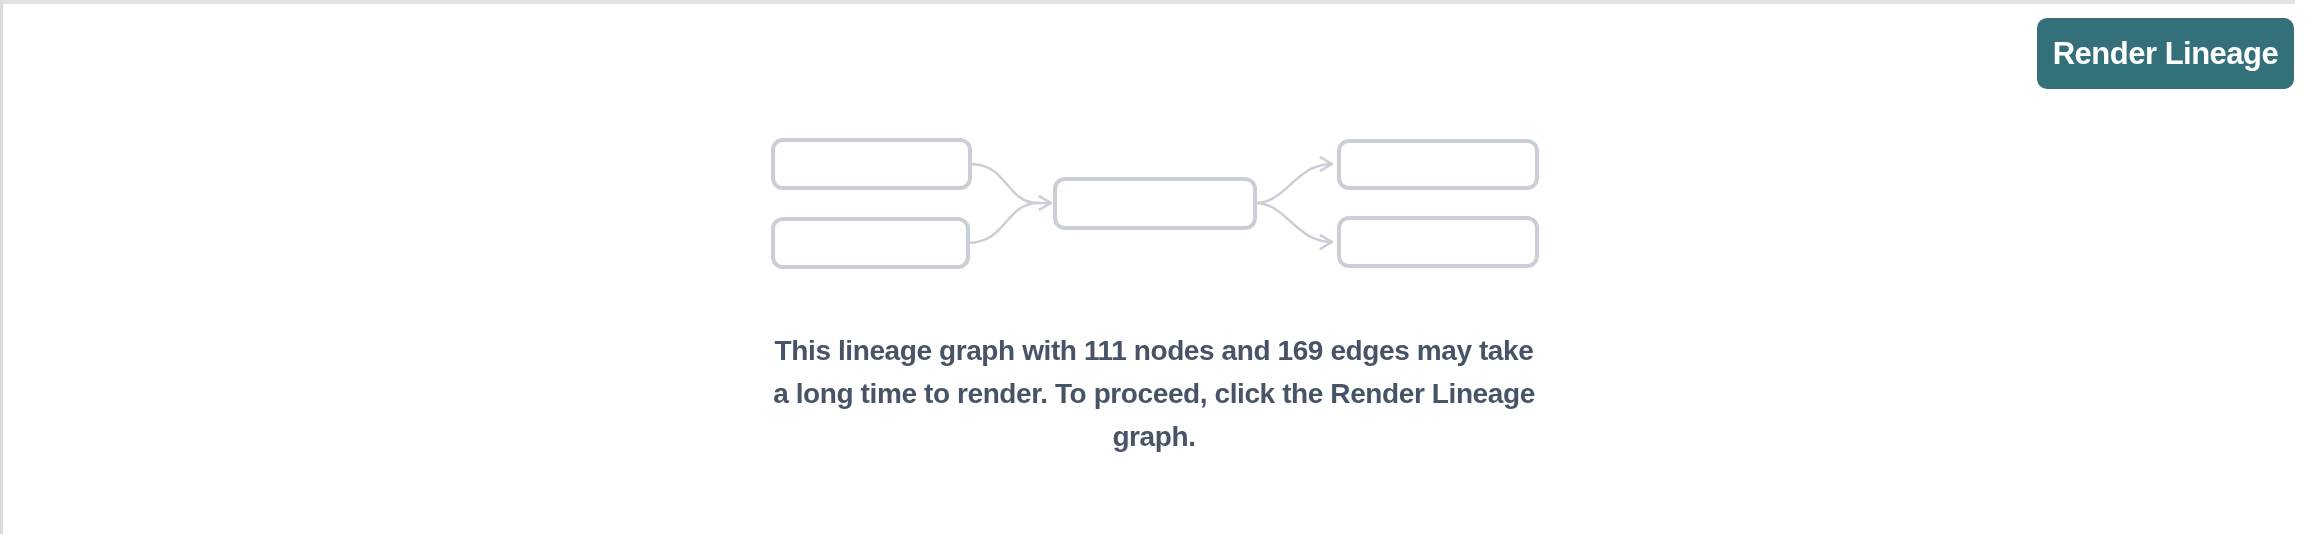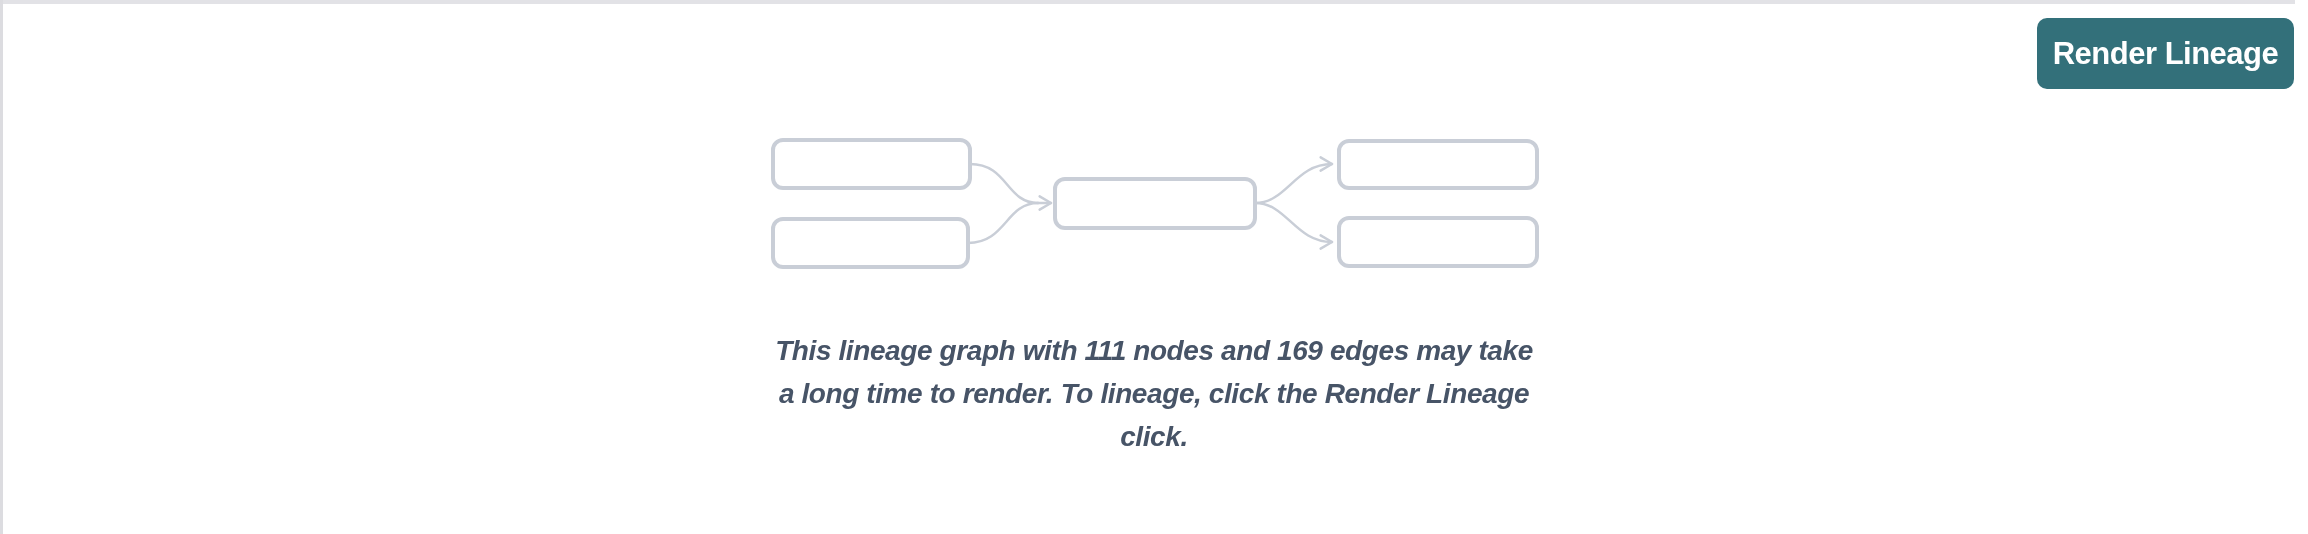--- a/index.html
+++ b/index.html
@@ -61,21 +61,20 @@
     stroke-linecap: round;
     stroke-linejoin: round;
   }
   .empty-message {
     position: absolute; top: 329px; left: 0;
     width: 100%;
     text-align: center;
     color: var(--message-text);
     font-size: 28px; font-weight: 700; letter-spacing: -0.4px;
     line-height: 43px;
-    font-style: italic;
   }
 </style>
 </head>
 <body>
 
 <div class="top-border"></div>
 <div class="left-border"></div>
 
 <button class="render-btn">Render Lineage</button>
 
@@ -96,15 +95,15 @@
     <rect class="ph-node" x="9" y="7" width="197" height="48" rx="10"></rect>
     <rect class="ph-node" x="9" y="86" width="195" height="48" rx="10"></rect>
     <rect class="ph-node" x="291" y="46" width="200" height="49" rx="10"></rect>
     <rect class="ph-node" x="575" y="8" width="198" height="47" rx="10"></rect>
     <rect class="ph-node" x="575" y="85" width="198" height="48" rx="10"></rect>
   </svg>
 </div>
 
 <div class="empty-message">
   <div>This lineage graph with 111 nodes and 169 edges may take</div>
-  <div>a long time to render. To lineage, click the Render Lineage</div>
-  <div>click.</div>
+  <div>a long time to render. To proceed, click the Render Lineage</div>
+  <div>graph.</div>
 </div>
 
 </body></html>

